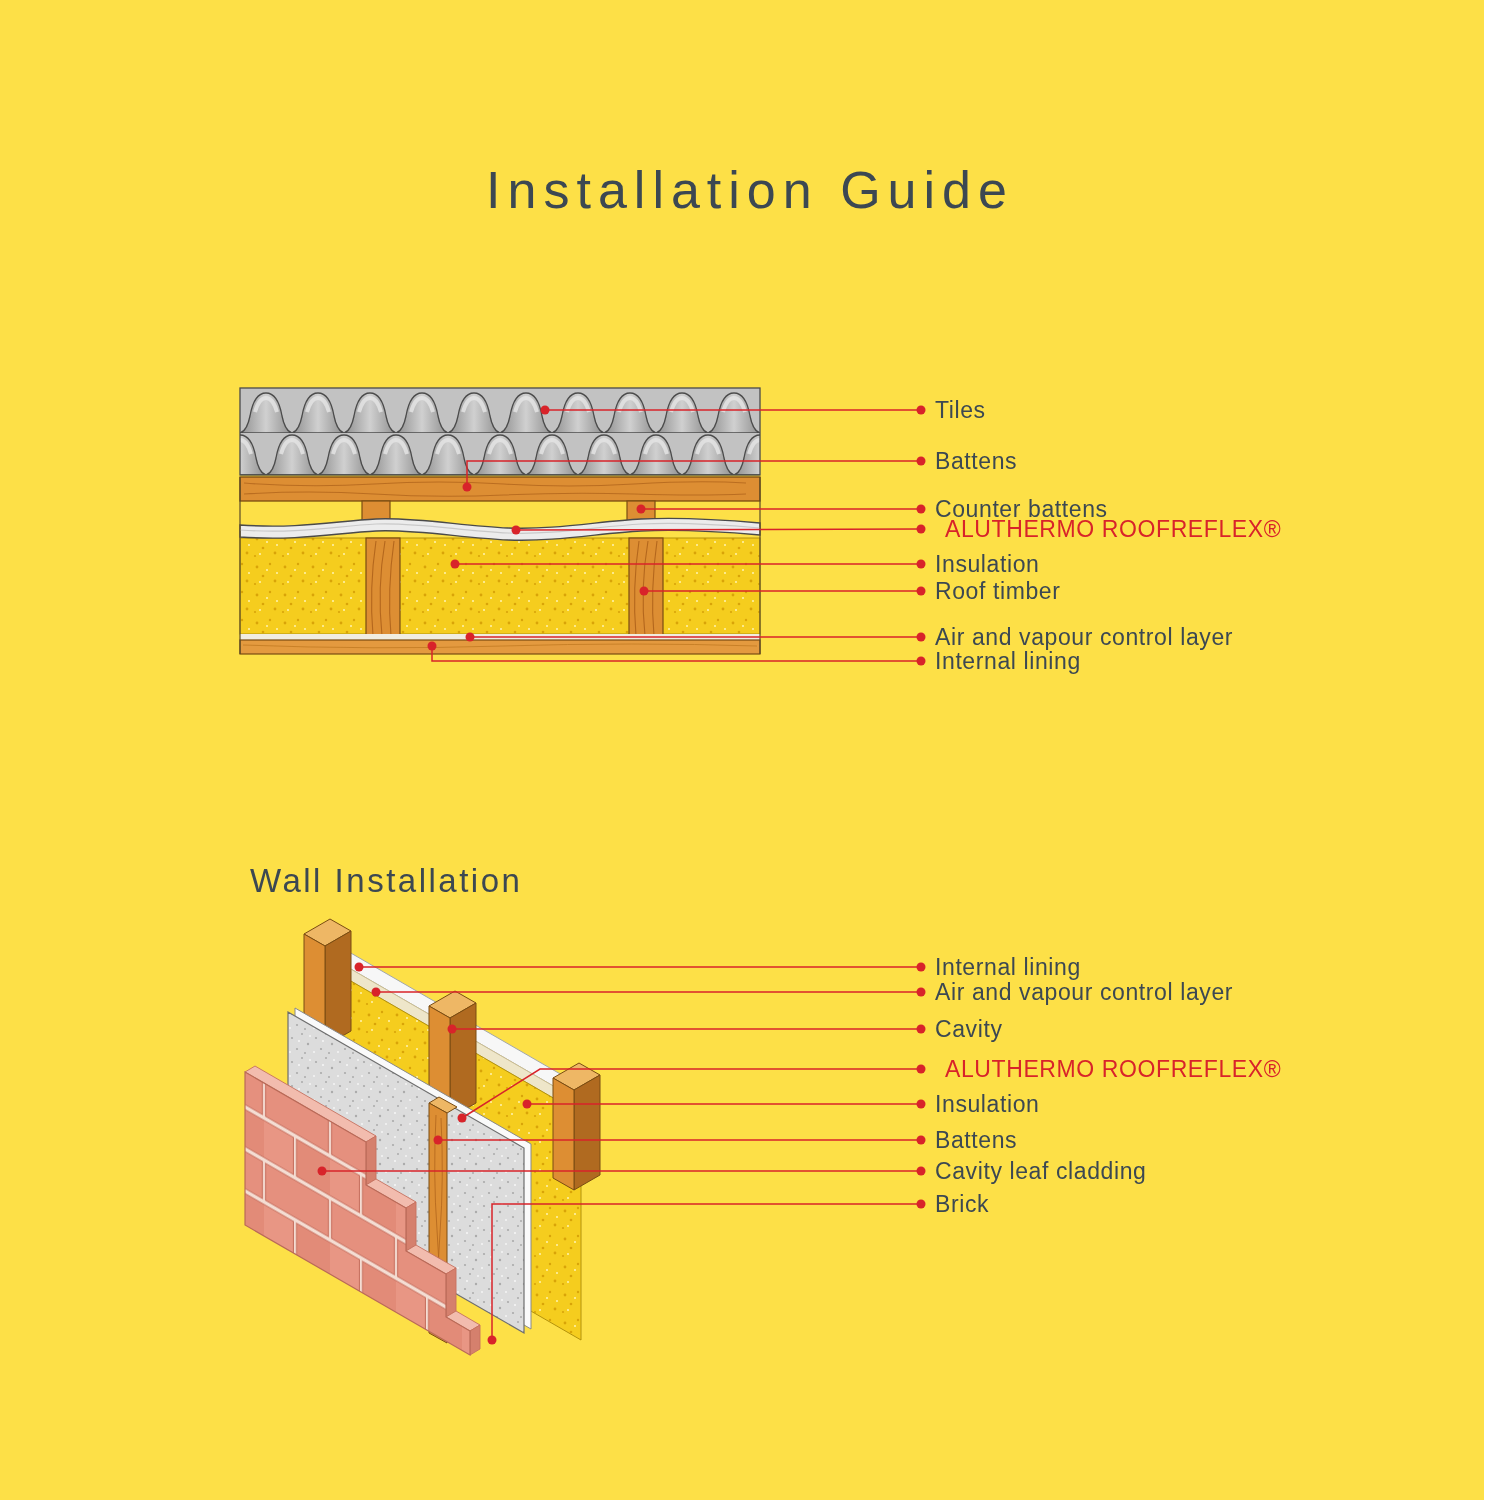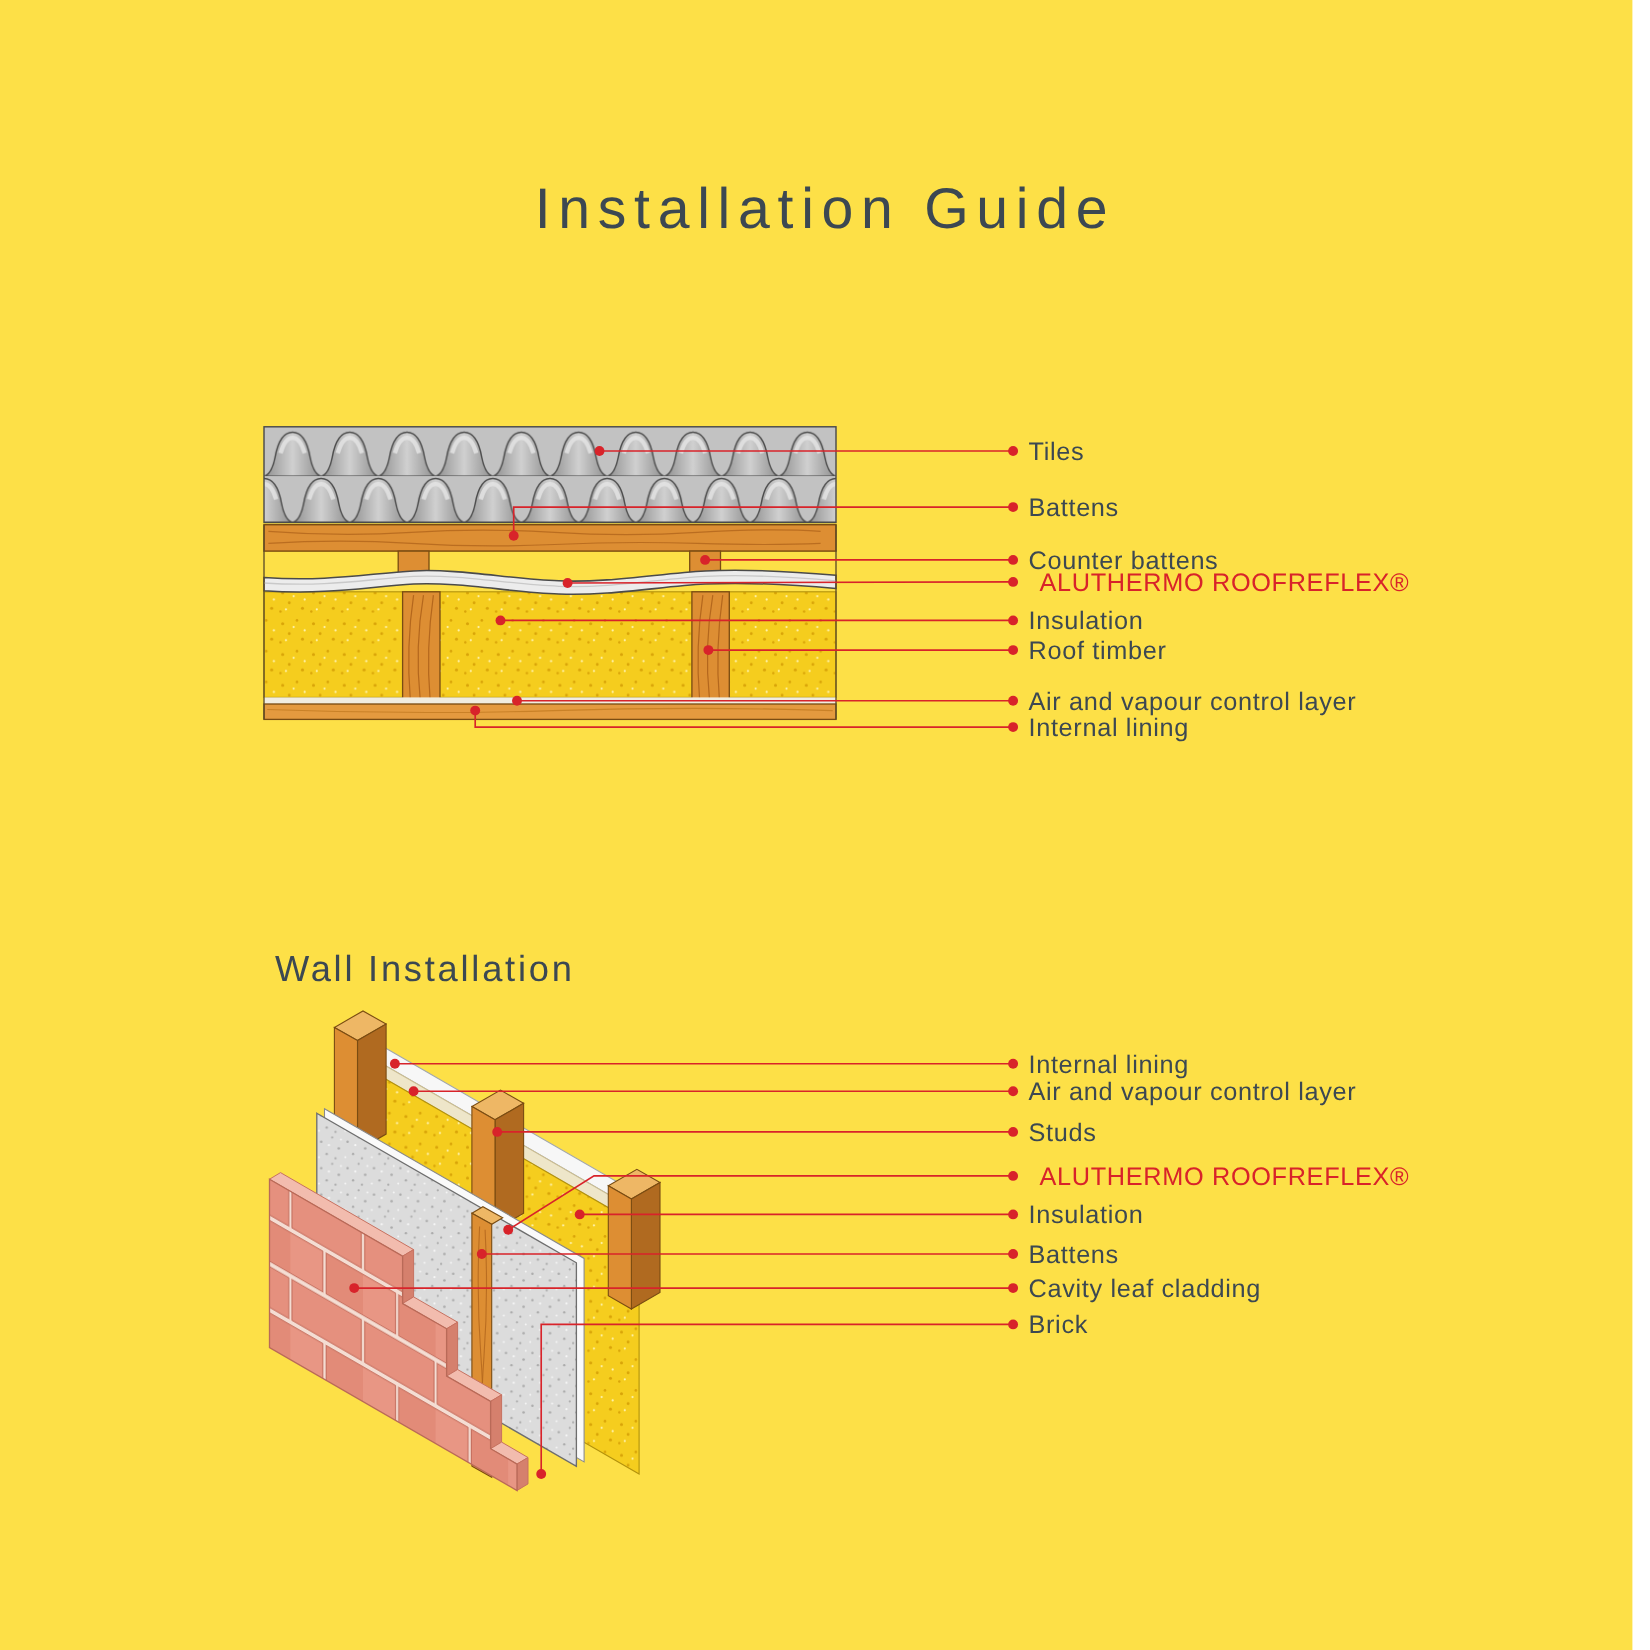--- a/index.html
+++ b/index.html
@@ -222,20 +222,20 @@
   <div class="label" style="top:448px">Battens</div>
   <div class="label" style="top:496px">Counter battens</div>
   <div class="label red" style="top:516px">ALUTHERMO ROOFREFLEX®</div>
   <div class="label" style="top:551px">Insulation</div>
   <div class="label" style="top:578px">Roof timber</div>
   <div class="label" style="top:624px">Air and vapour control layer</div>
   <div class="label" style="top:648px">Internal lining</div>
 
   <div class="label" style="top:954px">Internal lining</div>
   <div class="label" style="top:979px">Air and vapour control layer</div>
-  <div class="label" style="top:1016px">Studs</div>
+  <div class="label" style="top:1016px">Cavity</div>
   <div class="label red" style="top:1056px">ALUTHERMO ROOFREFLEX®</div>
   <div class="label" style="top:1091px">Insulation</div>
   <div class="label" style="top:1127px">Battens</div>
   <div class="label" style="top:1158px">Cavity leaf cladding</div>
   <div class="label" style="top:1191px">Brick</div>
 
 </div>
 
 </body></html>

